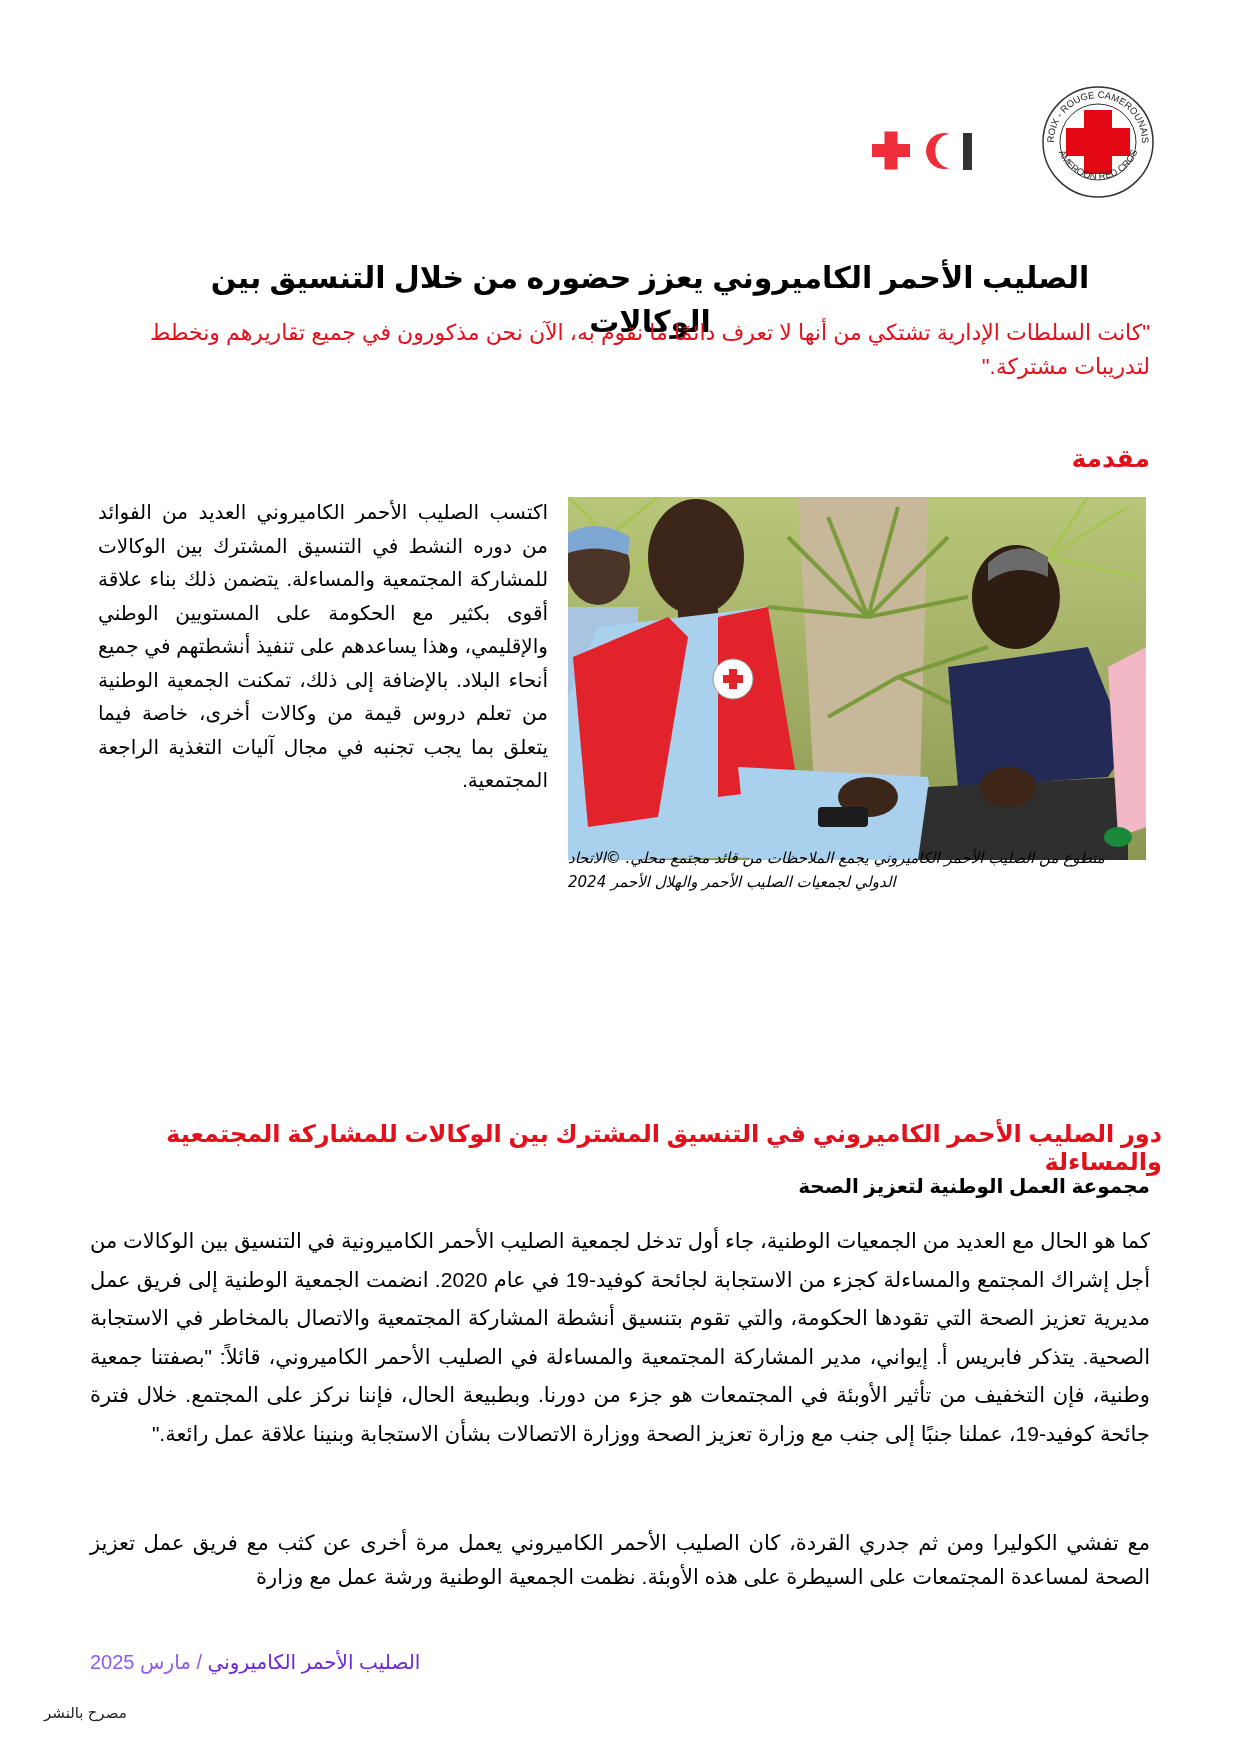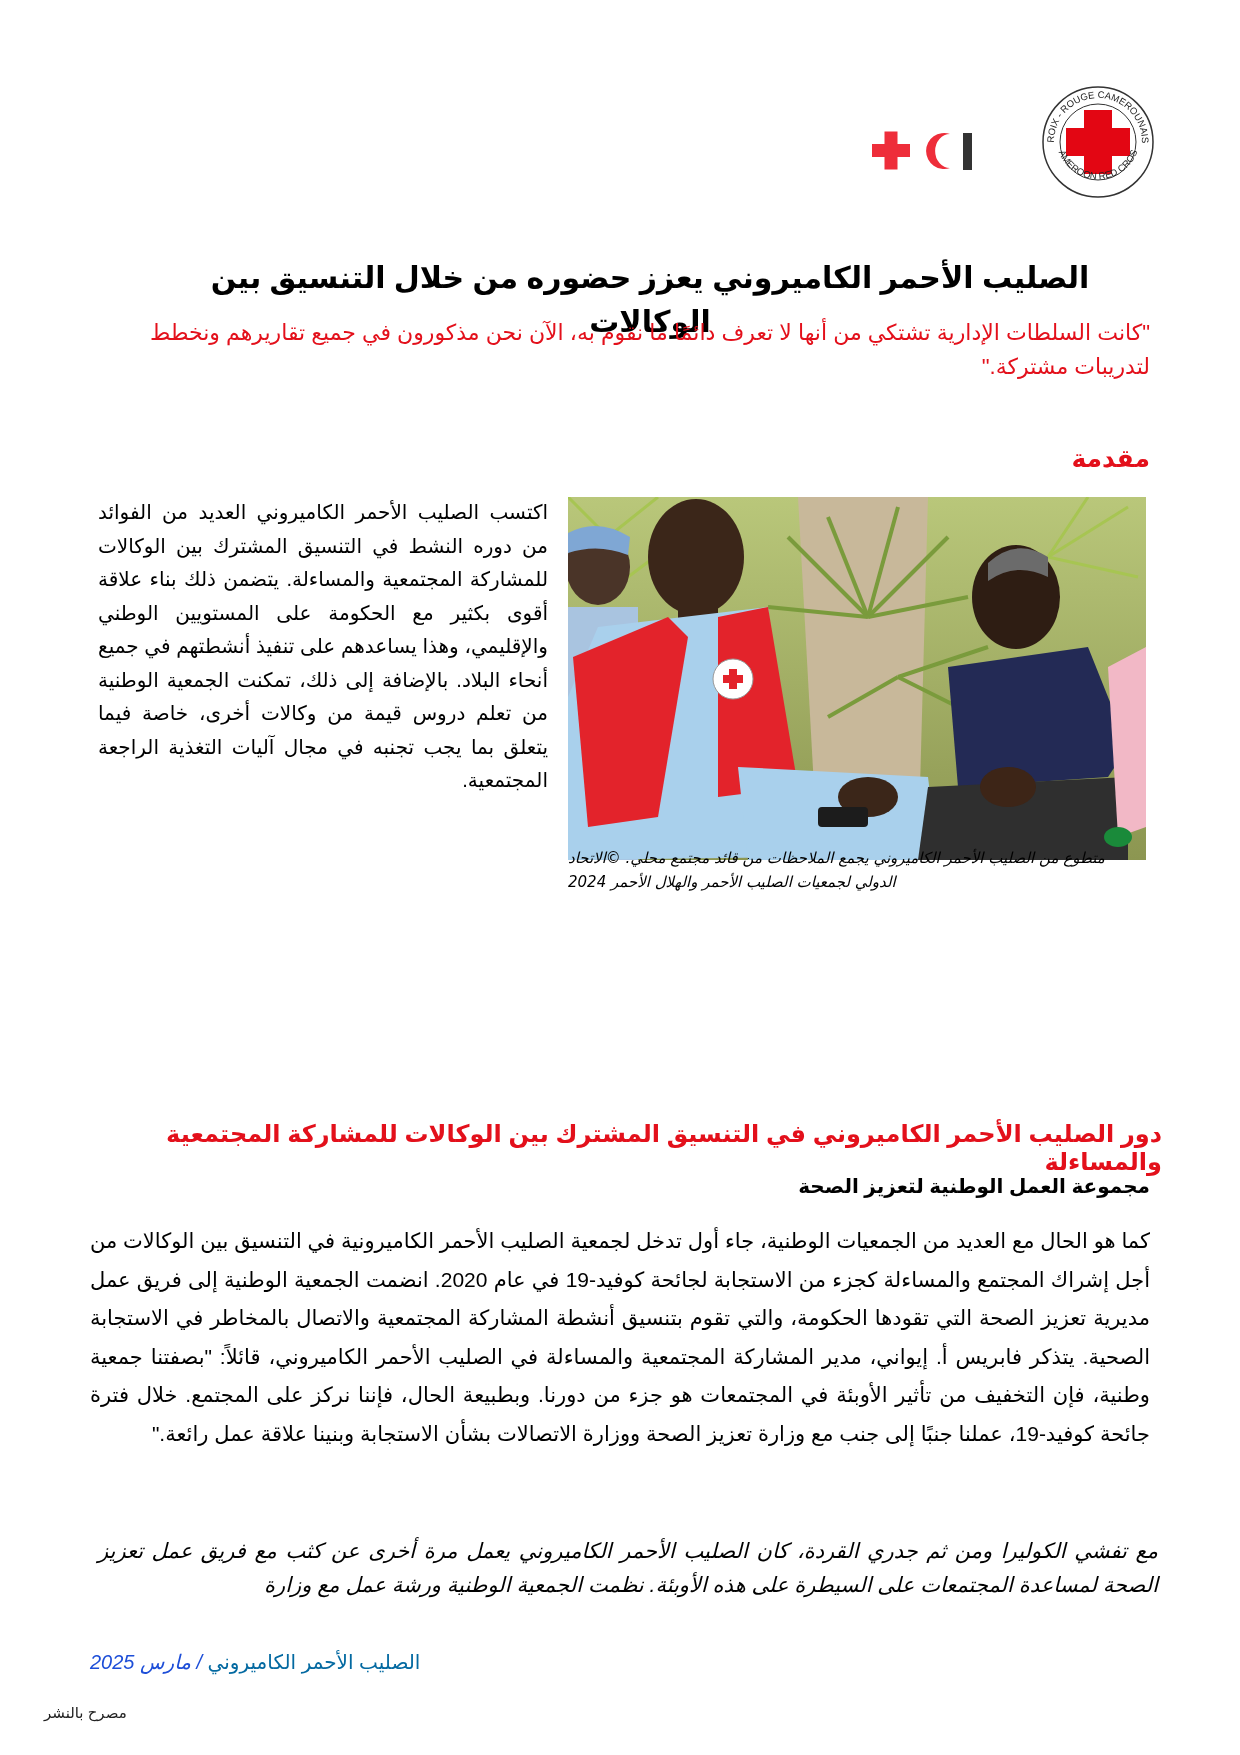--- a/index.html
+++ b/index.html
@@ -68,29 +68,29 @@
     font-size: 20px; font-weight: bold; margin: 0;
   }
   .body-p1 {
     left: 90px; top: 1222px; width: 1060px;
     font-size: 21px; line-height: 38.5px; text-align: justify;
     text-align-last: right; margin: 0;
   }
   .body-p2 {
     left: 90px; top: 1526px; width: 1060px;
     font-size: 21px; line-height: 33.5px; text-align: justify;
-    text-align-last: right; margin: 8px; font-style: italic;
+    text-align-last: right; margin: 0;
   }
 
   .footer {
     left: 90px; top: 1650px;
     font-size: 20px; direction: rtl; unicode-bidi: plaintext;
   }
-  .footer .org { color: #0369a1; }
-  .footer .sep, .footer .date { color: #1d4ed8; font-style: italic; }
+  .footer .org { color: #6d28d9; }
+  .footer .sep, .footer .date { color: #8b5cf6; }
   .release {
     left: 44px; top: 1704px;
     font-size: 15px; color: #222;
   }
 </style>
 </head>
 <body>
 
 <div class="abs ifrc-logo">
   <svg width="112" height="54" viewBox="0 0 112 54">

